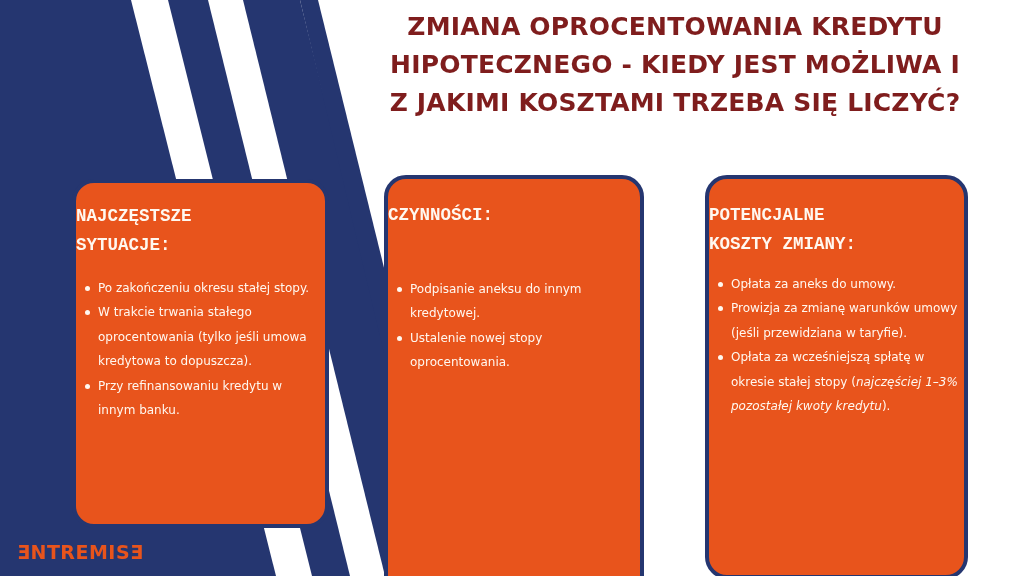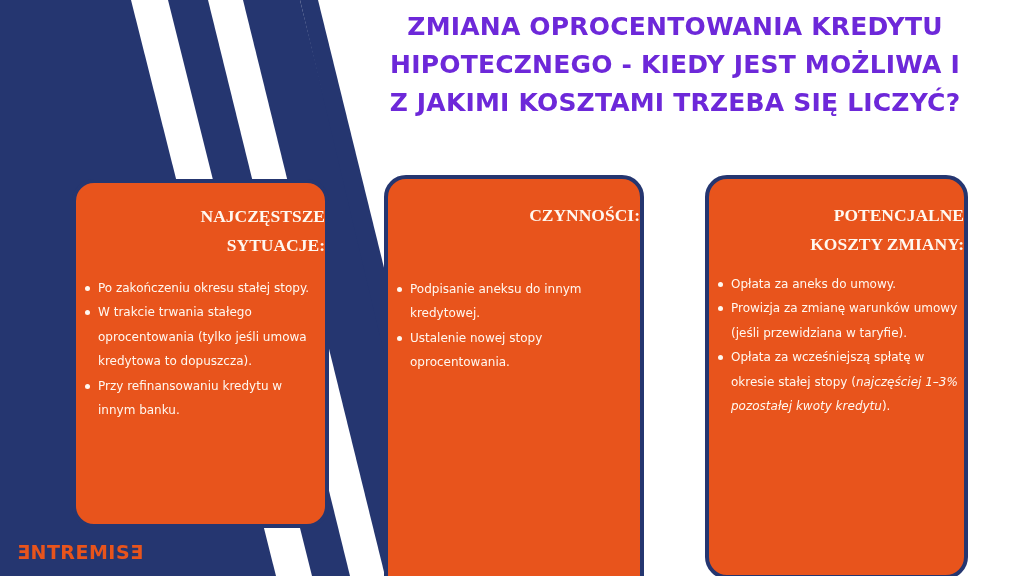--- a/index.html
+++ b/index.html
@@ -4,36 +4,36 @@
 <style>
   html, body { margin: 0; padding: 0; }
   body {
     width: 1024px; height: 576px; overflow: hidden;
     background: #ffffff; position: relative;
     font-family: "DejaVu Sans", sans-serif;
   }
   .bg-stripes { position: absolute; left: 0; top: 0; width: 1024px; height: 576px; }
   .title {
     position: absolute; left: 372px; top: 8px; width: 606px;
-    text-align: center; color: #6d28d9;
+    text-align: center; color: #7f1d1d;
     font-family: "DejaVu Sans", sans-serif; font-weight: bold;
     font-size: 25px; line-height: 38px; letter-spacing: 0.2px;
     margin: 0;
   }
   .card {
     position: absolute; box-sizing: border-box;
     background: #E8541C; border: 4px solid #253670; border-radius: 22px;
     color: #fff8f0;
   }
   .card-1 { left: 72px; top: 179px; width: 257px; height: 349px; border-color: #253670; }
   .card-2 { left: 384px; top: 175px; width: 260px; height: 449px; }
   .card-3 { left: 705px; top: 175px; width: 263px; height: 404px; }
   .card h2 {
-    margin: 0; text-align: right; font-weight: bold;
-    font-family: Liberation Serif, serif;
+    margin: 0; text-align: left; font-weight: bold;
+    font-family: Liberation Mono, monospace;
     font-size: 17.5px; line-height: 29px; color: #fff8f0;
   }
   .card-1 h2 { padding-top: 19px; }
   .card-2 h2 { padding-top: 22px; }
   .card-3 h2 { padding-top: 22px; }
   .card ul {
     list-style: none; margin: 0; padding: 0 4px 0 22px;
     font-family: "DejaVu Sans", sans-serif;
     font-size: 12px; line-height: 24.4px; font-weight: normal;
   }

